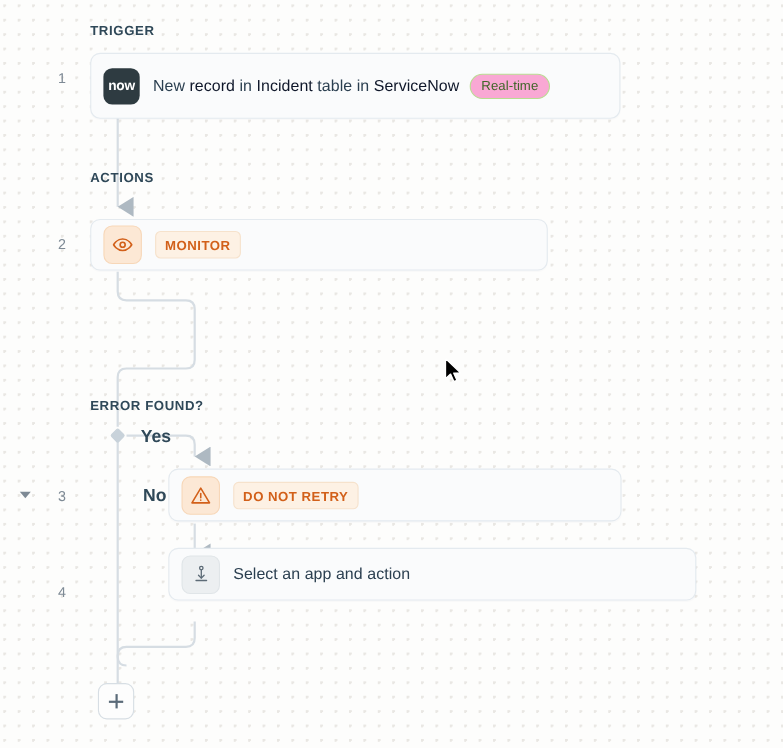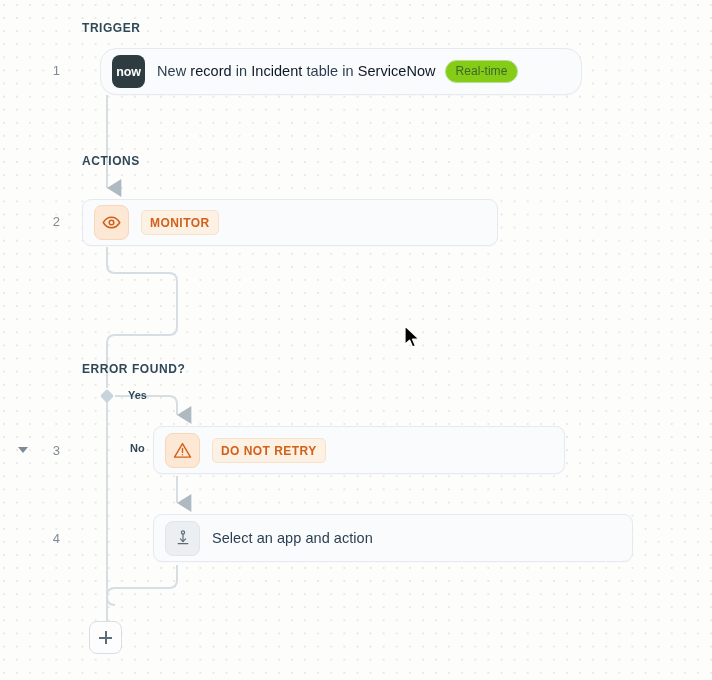--- a/index.html
+++ b/index.html
@@ -131,31 +131,31 @@
     color: #d2601a;
   }
 
   .badge-pill {
     display: inline-flex;
     align-items: center;
     border-radius: 999px;
     font-size: 12px;
     padding: 3px 10px 4px 10px;
     margin-left: 9px;
-    background: #84cc16;
+    background: #f9a8d4;
     border: 1px solid #b9dd92;
     color: #41662a;
     white-space: nowrap;
     vertical-align: 1px;
   }
 
   
   .branch-label {
     position: absolute;
-    font-size: 11px;
+    font-size: 16px;
     font-weight: bold;
     color: #2f4858;
     white-space: nowrap;
   }
 
   
   .add-btn {
     position: absolute;
     width: 33px; height: 33px;
     border-radius: 8px;
@@ -237,21 +237,21 @@
 
   <div class="step-num" style="left:30px; top:443px;">
     <span class="caret"></span>
     <span>3</span>
   </div>
 
   <div class="step-num" style="left:30px; top:531px;">
     <span>4</span>
   </div>
 
-  <div class="card" style="left:100px; top:48px; width:482px; height:47px;border-radius:16px;">
+  <div class="card" style="left:82px; top:48px; width:482px; height:60px;">
 
     <div class="app-icon icon-now">
       <span>now</span>
     </div>
 
     <div class="card-title">
       <span>New </span><span class="tok-accent">record</span><span> in </span><span class="tok-accent">Incident</span><span> table in </span><span class="tok-accent">ServiceNow</span><span class="badge-pill">Real-time</span>
     </div>
   </div>
 
@@ -274,21 +274,21 @@
       <svg width="19" height="19" viewBox="0 0 24 24" fill="none" stroke="#d2601a" stroke-width="1.8" stroke-linecap="round" stroke-linejoin="round">
         <path d="M12 3.4 1.9 20.4h20.2L12 3.4z"></path>
         <line x1="12" y1="9.6" x2="12" y2="14.4"></line>
         <line x1="12" y1="17.2" x2="12" y2="17.3"></line>
       </svg>
     </div>
 
     <span class="chip chip-orange">DO NOT RETRY</span>
   </div>
 
-  <div class="card" style="left:153px; top:514px; width:480px; height:48px;">
+  <div class="card" style="left:153px; top:498px; width:480px; height:48px;">
 
     <div class="app-icon icon-placeholder">
       <svg width="18" height="18" viewBox="0 0 24 24" fill="none" stroke="#5d6b77" stroke-width="1.6" stroke-linecap="round" stroke-linejoin="round">
         <circle cx="12" cy="4.6" r="2.1"></circle>
         <line x1="12" y1="6.7" x2="12" y2="16.5"></line>
         <path d="M8.6 13.2 12 16.8l3.4-3.6"></path>
         <line x1="5.6" y1="19.6" x2="18.4" y2="19.6"></line>
       </svg>
     </div>
 

